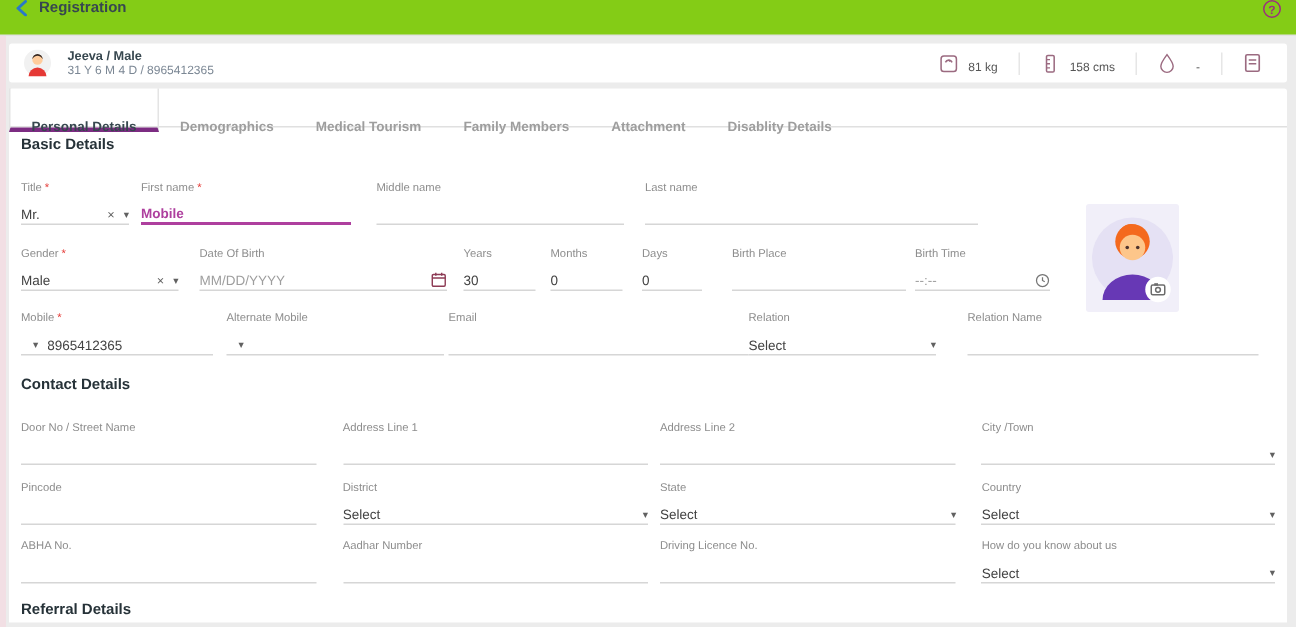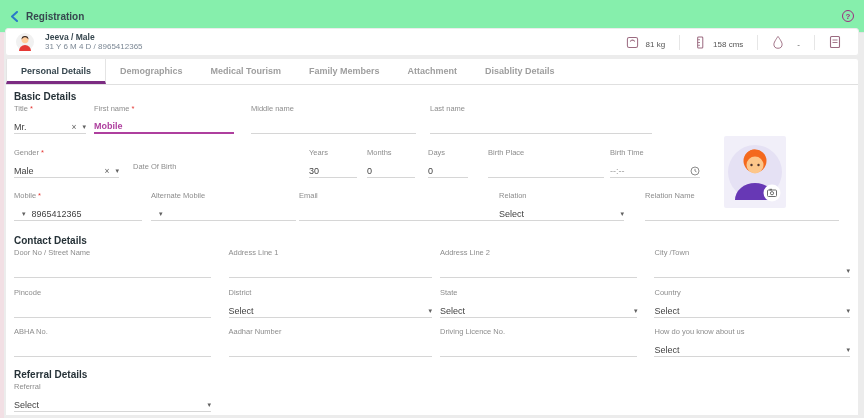--- a/index.html
+++ b/index.html
@@ -1,43 +1,43 @@
 <!DOCTYPE html>
 <html><head>
 <meta charset="utf-8">
 <style>
   * { margin:0; padding:0; box-sizing:border-box; }
   html,body { width:864px; height:418px; overflow:hidden;
     font-family:"Liberation Sans","DejaVu Sans",sans-serif; background:#ececec; }
   .left-strip { position:absolute; left:0; top:24px; width:4px; height:394px; background:#f2dfe4; }
 
   
-  .topbar { position:absolute; left:0; top:0; width:864px; height:24px; background:#86efac;
-    border-bottom:1px solid #e2e2e2; display:flex; align-items:center; padding:16px 10px; }
+  .topbar { position:absolute; left:0; top:0; width:864px; height:24px; background:#84cc16;
+    border-bottom:1px solid #e2e2e2; display:flex; align-items:flex-start; padding:0 10px; }
   .back-btn { display:flex; align-items:center; cursor:pointer; margin-right:7px; }
   .page-title { font-size:10px; font-weight:bold; color:#37474f; }
   .help-btn { margin-left:auto; width:12px; height:12px; border:1.2px solid #9c2f7f; border-radius:50%;
     color:#9c2f7f; font-size:8px; font-weight:bold; display:flex; align-items:center; justify-content:center; }
 
   
   .patient-bar { position:absolute; left:5px; top:28px; width:854px; height:28px; background:#fff;
     border:1px solid #ececec; border-radius:3px; display:flex; align-items:center; padding:0 10px; }
   .pavatar { width:18px; height:18px; margin-right:11px; }
   .pname { font-size:8.5px; font-weight:bold; color:#37474f; line-height:10px; }
   .pmeta { font-size:8px; color:#7b8794; line-height:10px; }
   .pright { margin-left:auto; display:flex; align-items:center; }
   .pitem { display:flex; align-items:flex-end; font-size:8px; color:#555; }
   .pitem svg { margin-right:7px; }
   .pdiv { width:1px; height:15px; background:#e6e6e6; margin:0 14px; }
 
   
   .main-card { position:absolute; left:5px; top:58px; width:854px; height:358px; background:#fff;
     border:1px solid #ececec; border-radius:3px 3px 0 0; }
   .tabs { display:flex; height:26px; border-bottom:1px solid #e0e0e0; }
-  .tab { padding:0 14px; line-height:25px; font-size:9px; font-weight:600; color:#9e9e9e; cursor:pointer; }
+  .tab { padding:13px 14px; line-height:25px; font-size:9px; font-weight:600; color:#9e9e9e; cursor:pointer; }
   .tab.active { color:#37474f; font-weight:bold; border-left:1px solid #e4e4e4; border-right:1px solid #e4e4e4;
     border-bottom:3px solid #7c2c82; }
 
   .content { padding:0 8px 0 8px; position:relative; }
   .section-title { font-size:10px; font-weight:bold; color:#263238; }
   .frow { display:flex; align-items:flex-end; }
   .field label { display:block; font-size:7.5px; color:#8d8d8d; margin-bottom:7px; white-space:nowrap; }
   .req { color:#e53935; margin-left:2px; }
   .control { height:14px; border-bottom:1px solid #d6d6d6; display:flex; align-items:center;
     justify-content:space-between; font-size:9px; color:#424242; }
@@ -52,21 +52,21 @@
   
   .w-title{width:72px;} .w-first{width:140px;margin-left:8px;} .w-middle{width:165px;margin-left:17px;} .w-last{width:222px;margin-left:14px;}
   .w-gender{width:105px;} .w-dob{width:165px;margin-left:14px;} .w-years{width:48px;margin-left:11px;}
   .w-months{width:48px;margin-left:10px;} .w-days{width:40px;margin-left:13px;} .w-bplace{width:116px;margin-left:20px;} .w-btime{width:90px;margin-left:6px;}
   .w-mobile{width:128px;} .w-altmob{width:145px;margin-left:9px;} .w-email{width:200px;margin-left:3px;}
   .w-relation{width:125px;} .w-relname{width:194px;margin-left:21px;}
   .c1{width:197px;} .c2{width:204px;margin-left:18px;} .c3{width:198px;margin-left:8px;} .c4{width:196px;margin-left:17px;}
 
   .photo-box { position:absolute; right:72px; top:45px; width:62px; height:72px; }
 
-  .mt2{margin-top:2px;} .mt9{margin-top:9px;} .mt10{margin-top:10px;} .mt12{margin-top:12px;}
+  .mt2{margin-top:18px;} .mt9{margin-top:9px;} .mt10{margin-top:10px;} .mt12{margin-top:12px;}
   .mt13{margin-top:13px;} .mt14{margin-top:14px;} .mt6{margin-top:6px;}
 </style>
 </head>
 <body>
 
 <div class="left-strip"></div>
 
 <div class="topbar">
   <span class="back-btn">
     <svg width="9" height="11" viewBox="0 0 9 11">
@@ -194,20 +194,29 @@
         <div class="control">
             <span class="value">Male</span>
           <span class="ctl-icons">
               <span class="clear">×</span>
               <span class="caret">▾</span>
             </span>
           </div>
       </div>
       <div class="field w-dob">
         <label><span>Date Of Birth</span></label>
+        <div class="control">
+            <span class="value placeholder">MM/DD/YYYY</span>
+          <svg width="11" height="11" viewBox="0 0 14 14">
+              <rect x="1.5" y="2.5" width="11" height="10" rx="1" fill="none" stroke="#8d3b55" stroke-width="1.2"></rect>
+              <line x1="1.5" y1="5.5" x2="12.5" y2="5.5" stroke="#8d3b55" stroke-width="1.2"></line>
+              <line x1="4.5" y1="1" x2="4.5" y2="3.5" stroke="#8d3b55" stroke-width="1.2"></line>
+              <line x1="9.5" y1="1" x2="9.5" y2="3.5" stroke="#8d3b55" stroke-width="1.2"></line>
+            </svg>
+          </div>
       </div>
       <div class="field w-years">
         <label><span>Years</span></label>
         <div class="control">
             <span class="value">30</span>
           </div>
       </div>
       <div class="field w-months">
         <label><span>Months</span></label>
         <div class="control">

